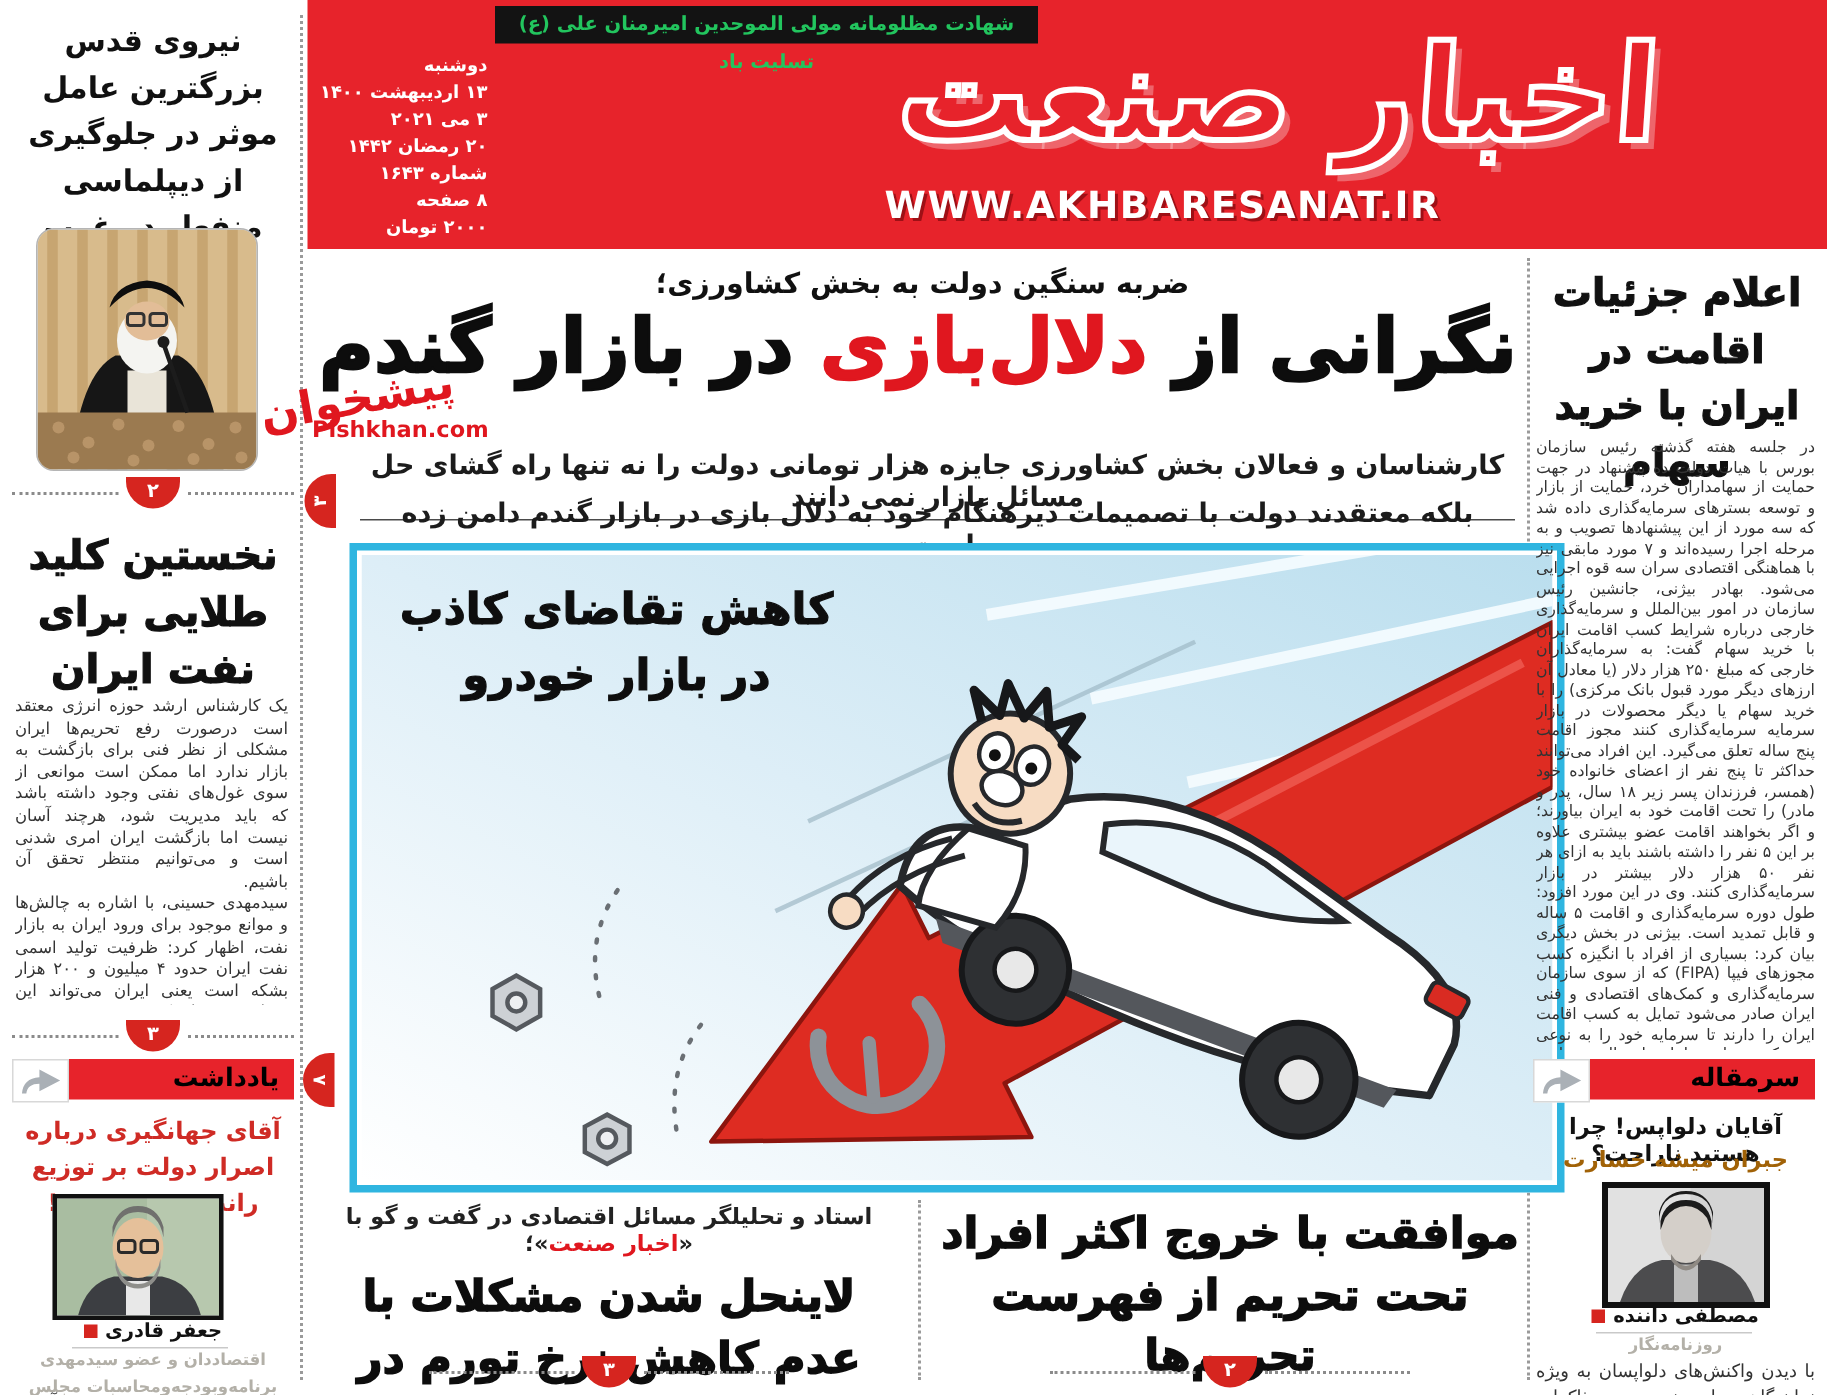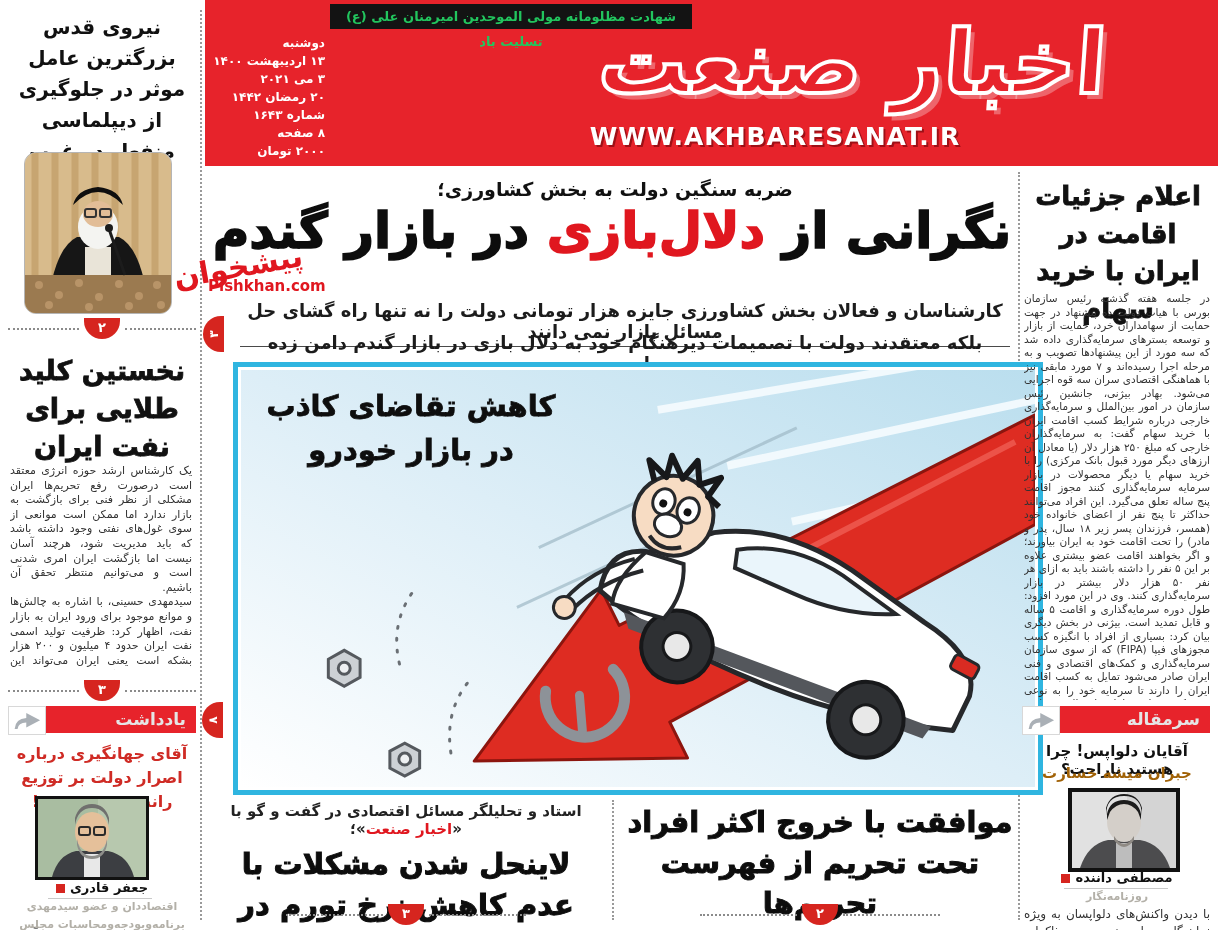--- a/index.html
+++ b/index.html
@@ -44,21 +44,21 @@
   }
   
   .sidebadge{
     position:absolute;width:21px;height:36px;background:#d6251f;border-radius:18px 0 0 18px;
     color:#fff;display:flex;align-items:center;justify-content:center;
     font-size:12px;font-weight:bold;z-index:5;
   }
   .sidebadge span{transform:rotate(-90deg);}
   
   .secbar{
-    position:absolute;height:27px;background:#e7232b;color:#e5e5e5;
+    position:absolute;height:27px;background:#e7232b;color:#000000;
     font-size:17px;font-weight:bold;line-height:27px;padding:0 10px;text-align:right;
   }
   .arrowbox{
     position:absolute;width:36px;height:27px;background:#fff;border:1px solid #d8d8d8;
     display:flex;align-items:center;justify-content:center;
   }
   
   .photoframe{position:absolute;overflow:hidden;background:#ddd;}
   .authorline{position:absolute;text-align:center;font-size:13px;font-weight:bold;color:#111;}
   .sq{display:inline-block;width:9px;height:9px;background:#d6251f;vertical-align:middle;margin-right:5px;}

